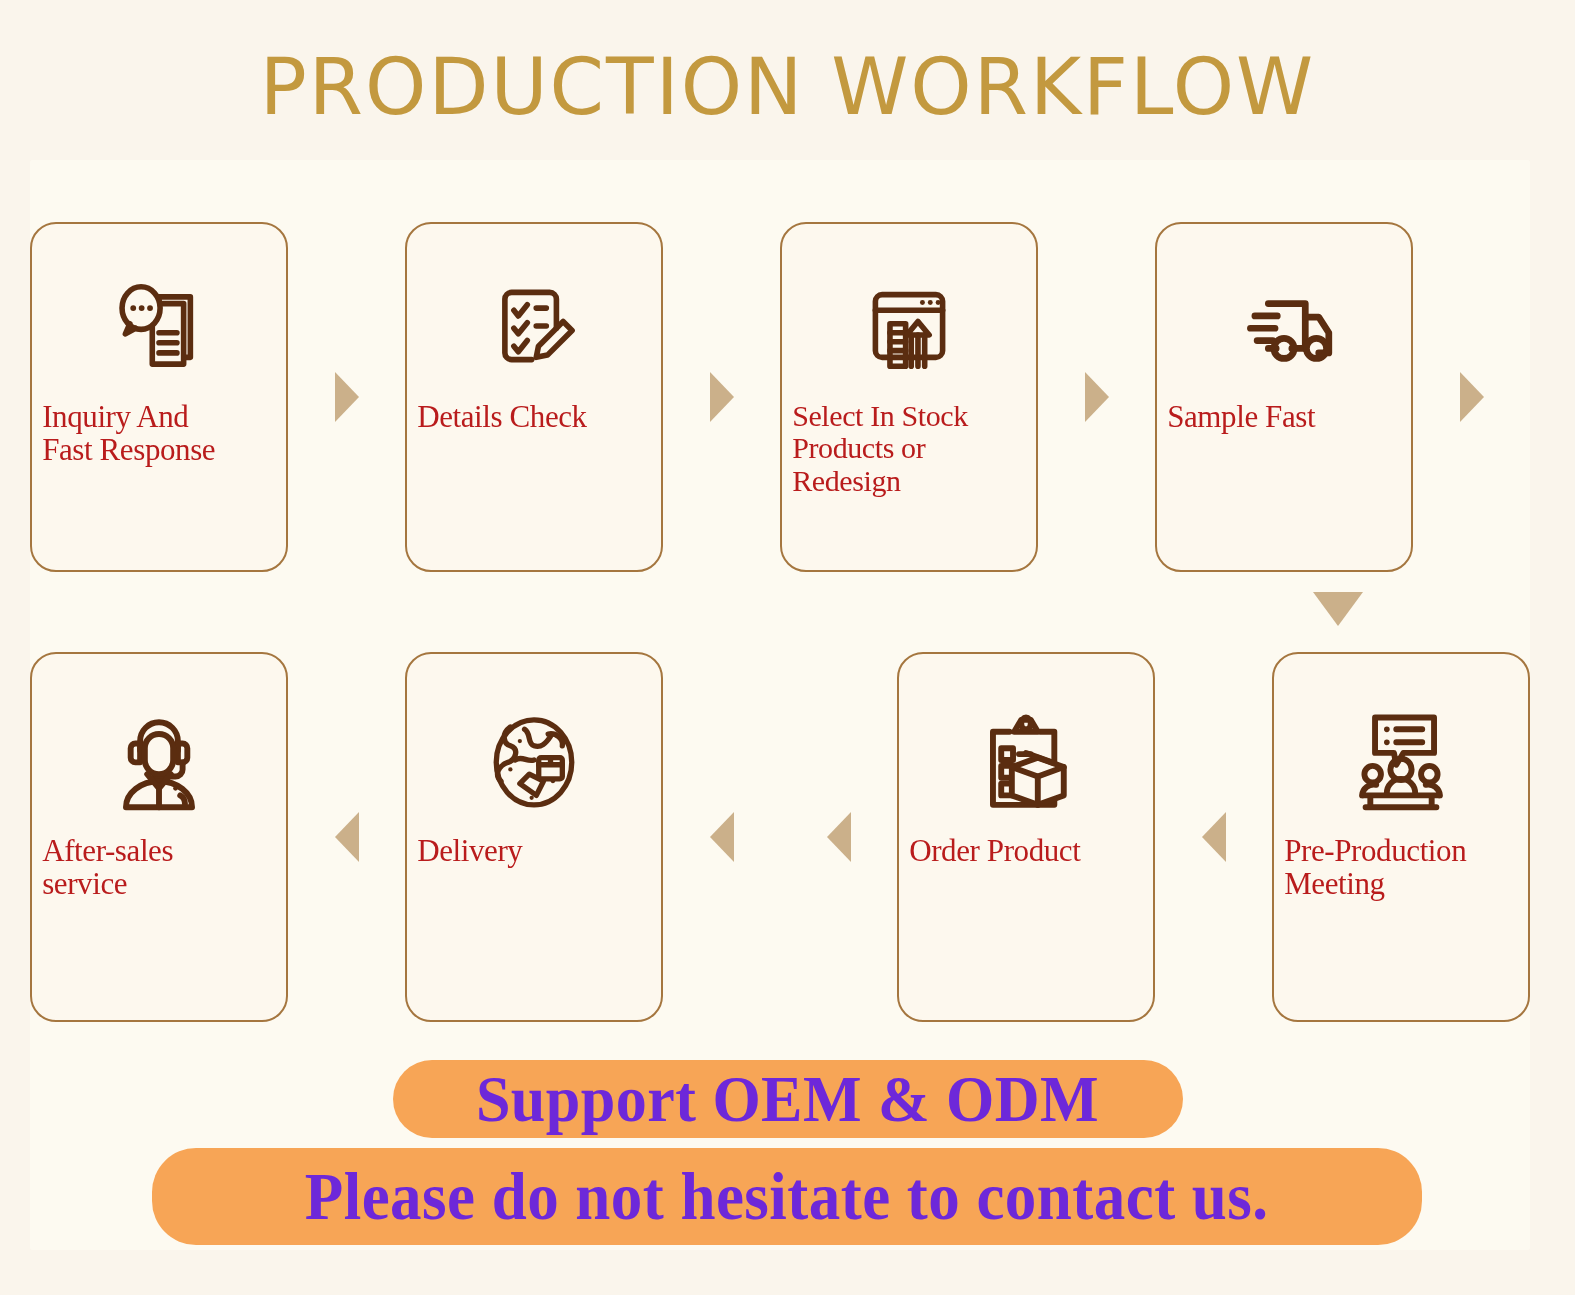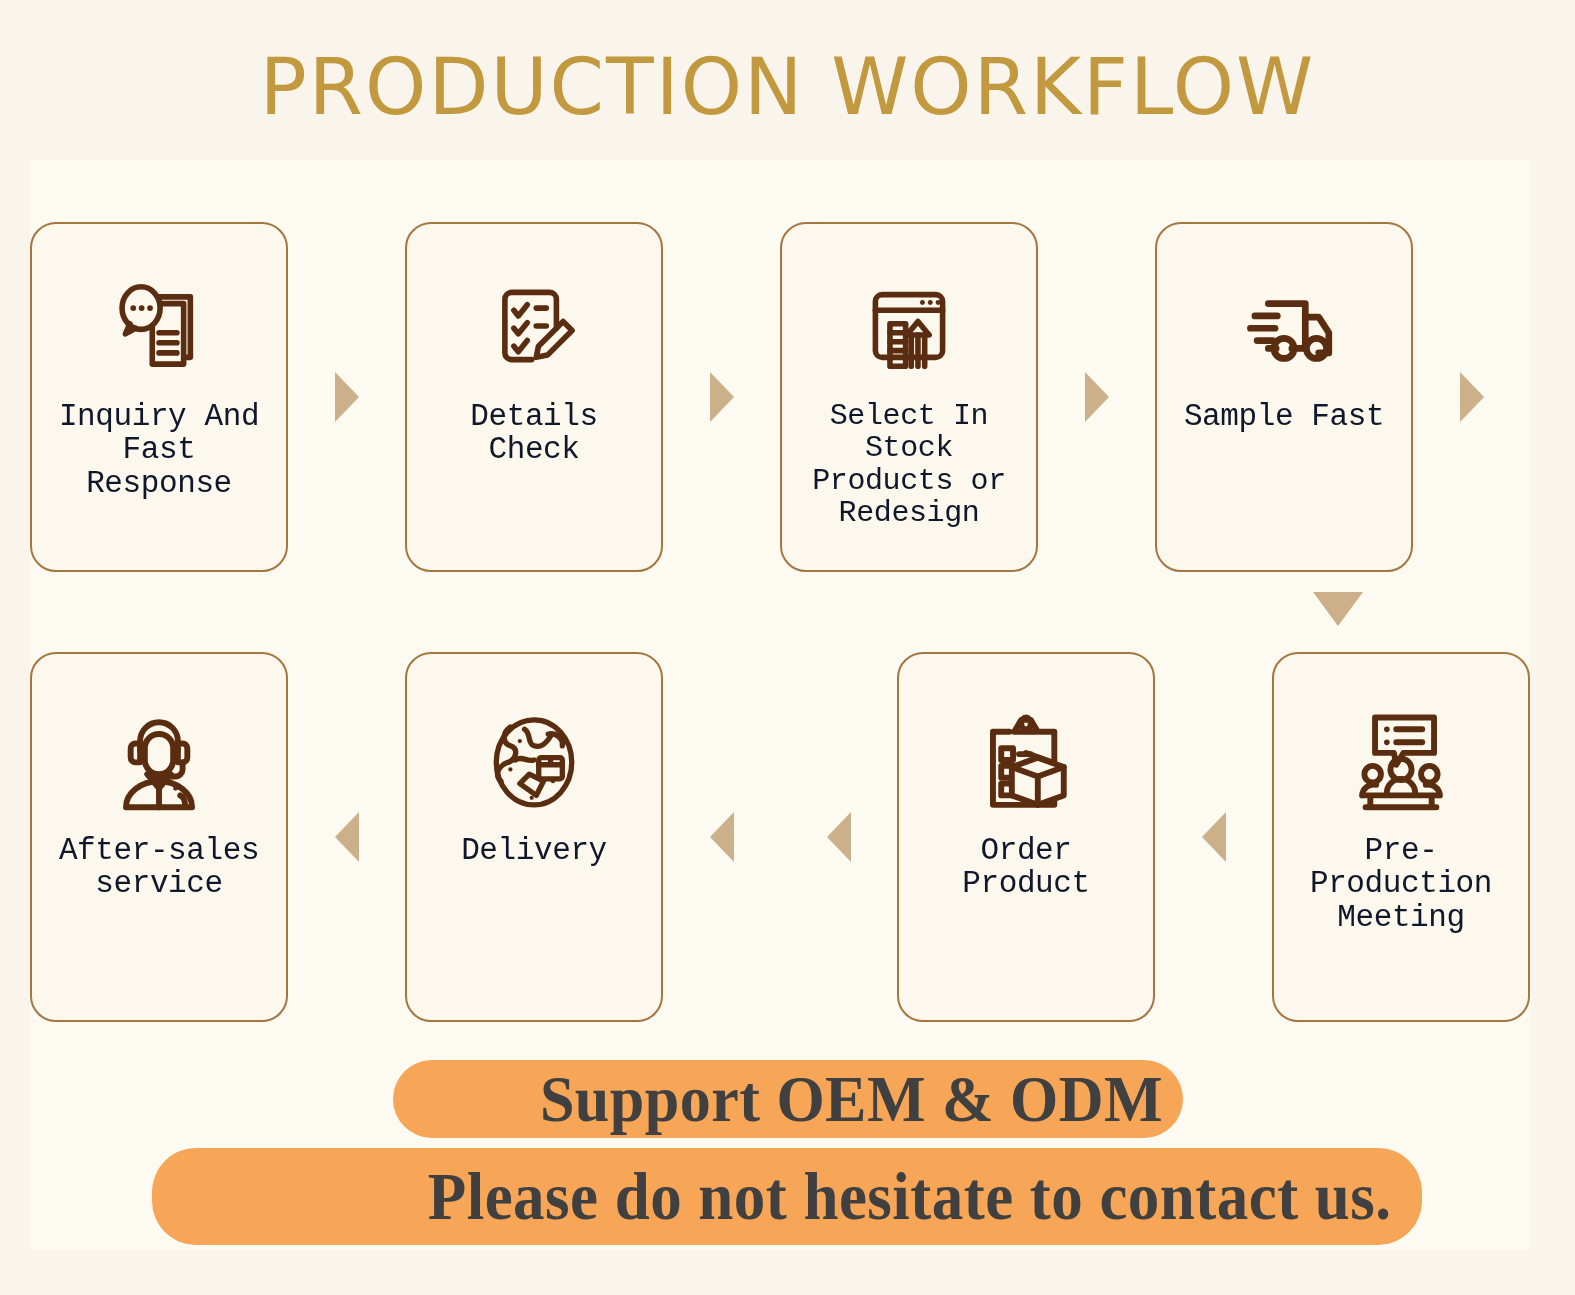--- a/index.html
+++ b/index.html
@@ -74,23 +74,23 @@
     height: 120px;
     display: flex;
     align-items: center;
     justify-content: center;
   }
   .card-icon svg { display: block; }
 
   .card-label {
     margin-top: 14px;
     width: 92%;
-    text-align: center;
-    color: #0f172a;
-    font-family: Liberation Mono, monospace;
+    text-align: left;
+    color: #b91c1c;
+    font-family: Liberation Serif, serif;
     font-size: 31px;
     line-height: 1.08;
     letter-spacing: -0.4px;
     white-space: pre-line;
   }
   #row-2 .card-label { }
   .card-label.small { font-size: 30px; }
 
   
   .connector {
@@ -119,28 +119,28 @@
     border-left: 25px solid transparent;
     border-right: 25px solid transparent;
     border-top: 34px solid #cbb08a;
   }
 
   
   .banner {
     position: absolute;
     background: #f7a556;
     border-radius: 44px;
-    color: #404040;
+    color: #6d28d9;
     font-family: "Liberation Serif", serif;
     font-weight: 700;
     text-align: center;
     white-space: nowrap;
     display: flex;
     align-items: center;
-    justify-content: flex-end;
+    justify-content: center;
   }
   #banner-oem {
     left: 393px;
     top: 1060px;
     width: 790px;
     height: 78px;
     font-size: 66px;
     letter-spacing: 0.5px;
   }
   #banner-contact {

